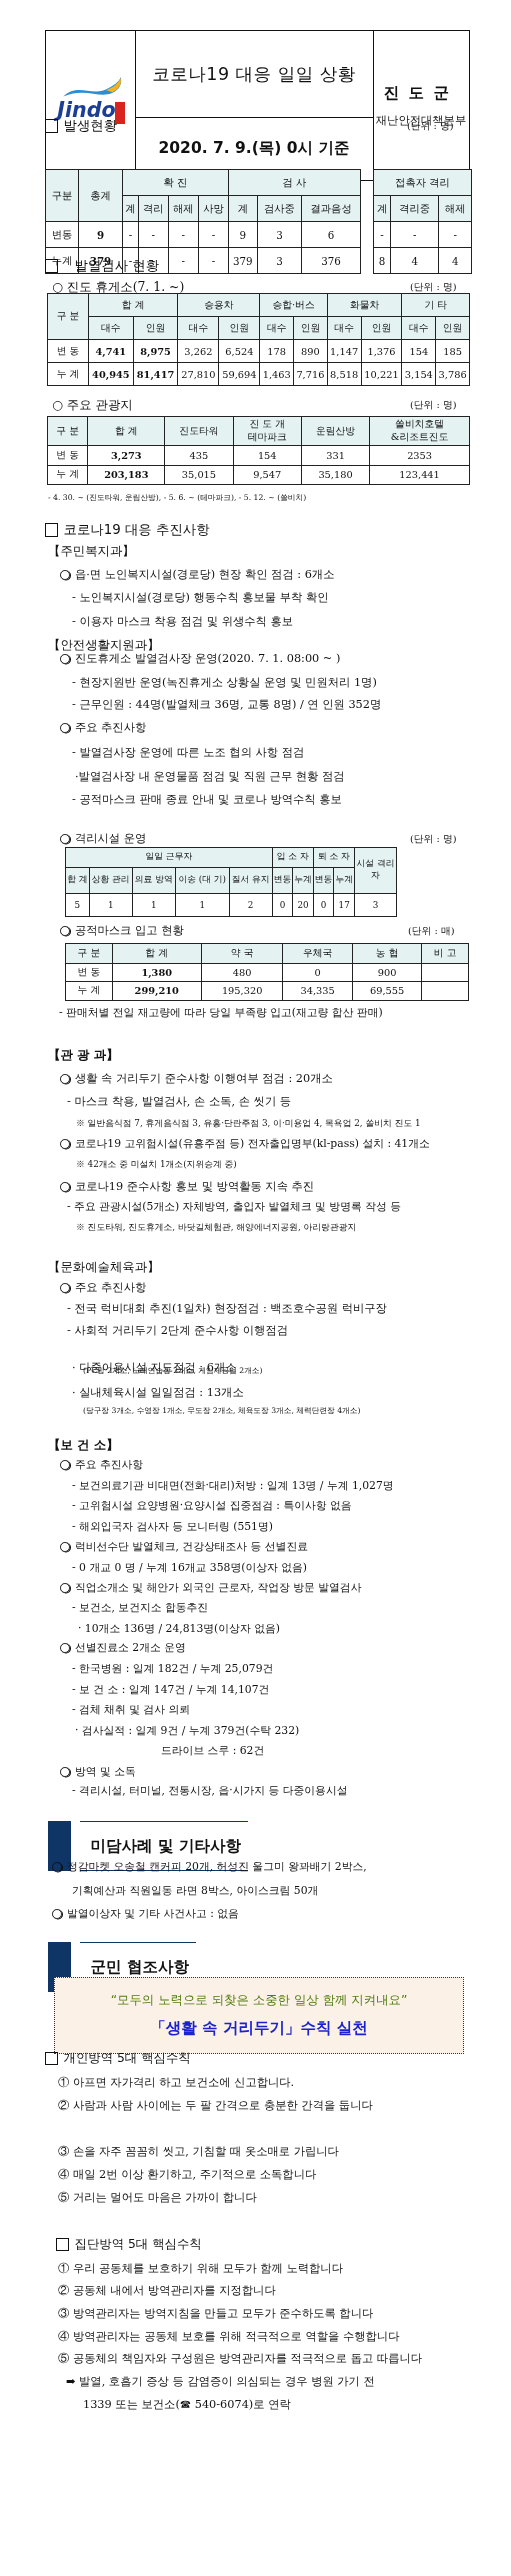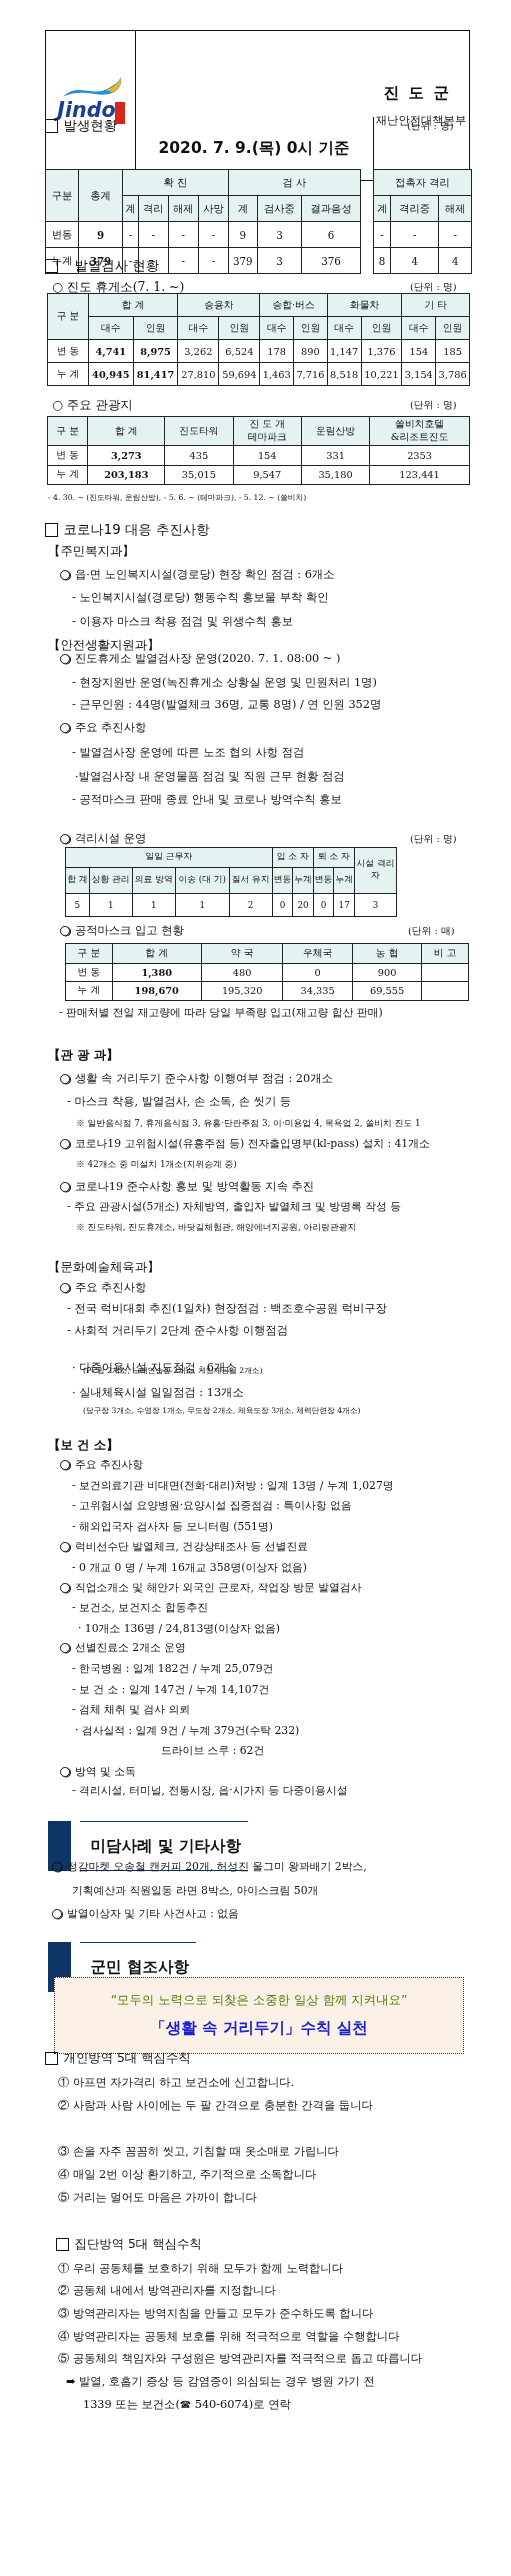--- a/index.html
+++ b/index.html
@@ -58,20 +58,21 @@
   <div class="logo-cell">
     <div class="logo">
       <svg class="logo-wave" width="62" height="23" viewBox="0 0 120 45">
         <path d="M2 38 C 30 10, 60 40, 90 22 C 105 14, 112 8, 114 0 C 118 12, 112 26, 96 32 C 70 42, 45 20, 2 38 Z" fill="#2b8fd6"></path>
         <path d="M86 26 C 100 20, 110 12, 114 2 C 117 14, 110 24, 98 30 Z" fill="#f2b321"></path>
       </svg>
       <span class="logo-text">Jindo</span>
       <div class="logo-red"></div>
     </div>
   </div>
+  <div class="title-cell">코로나19 대응 일일 상황</div>
   <div class="date-cell">2020. 7. 9.(목)  0시 기준</div>
   <div class="org-cell">
     <div class="org-name">진도군</div>
     <div class="org-sub">재난안전대책본부</div>
   </div>
 </div>
 
 <div class="abs sec-title" style="left:45px; top:117px;">
   <span class="box"></span>
   <span>발생현황</span>
@@ -308,21 +309,21 @@
   <tr>
     <td>변 동</td>
     <td class="b">1,380</td>
     <td>480</td>
     <td>0</td>
     <td>900</td>
     <td></td>
   </tr>
   <tr>
     <td>누 계</td>
-    <td class="b">198,670</td>
+    <td class="b">299,210</td>
     <td>195,320</td>
     <td>34,335</td>
     <td>69,555</td>
     <td></td>
   </tr>
 </tbody>
   </table>
 <div class="abs line" style="left:59px; top:1006px; font-size:10.8px;">- 판매처별 전일 재고량에 따라 당일 부족량 입고(재고량 합산 판매)</div>
 
 <div class="abs dept b" style="left:48px; top:1047px;">【관 광 과】</div>

